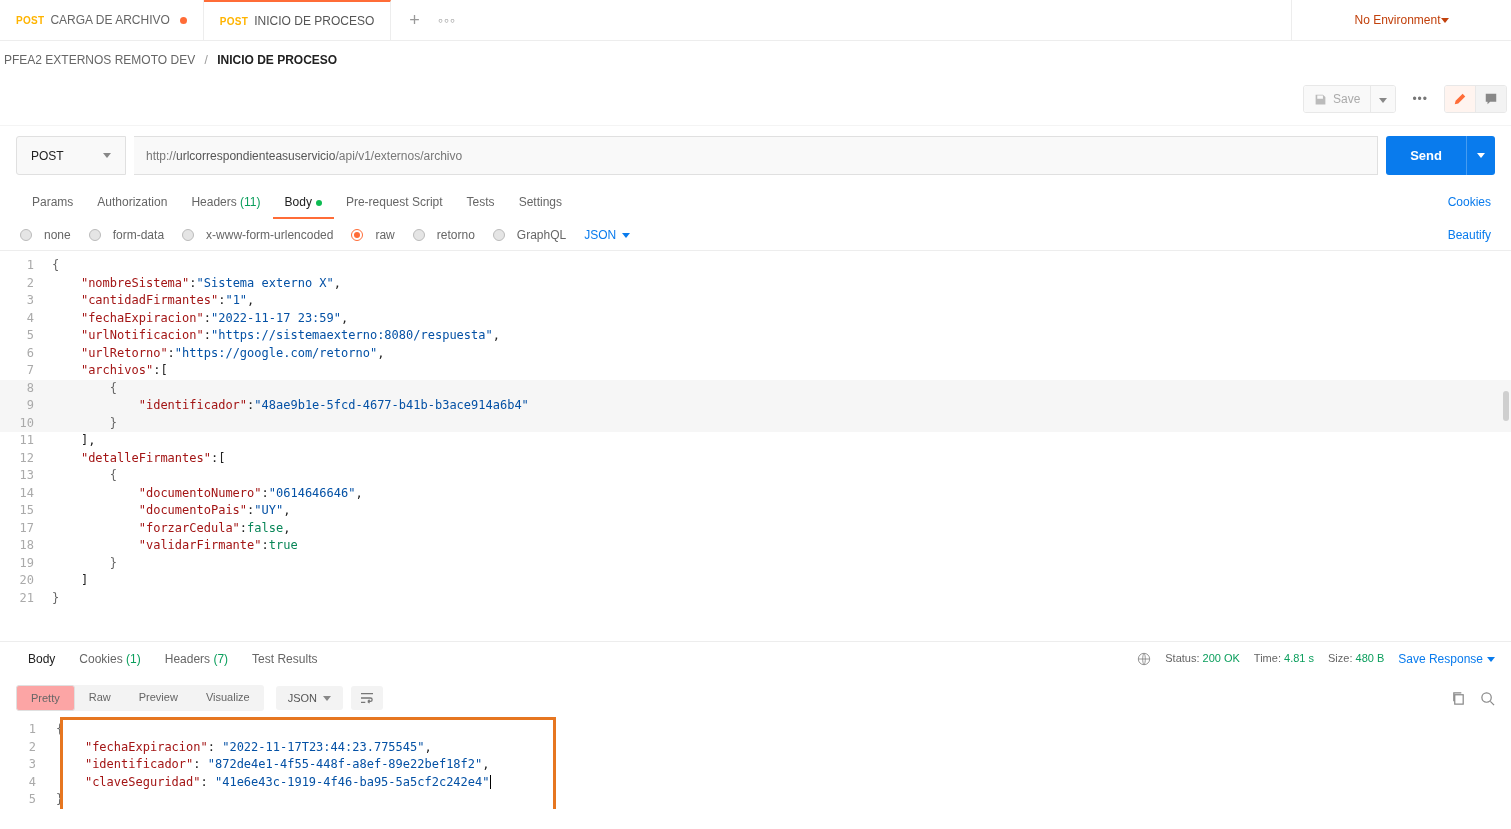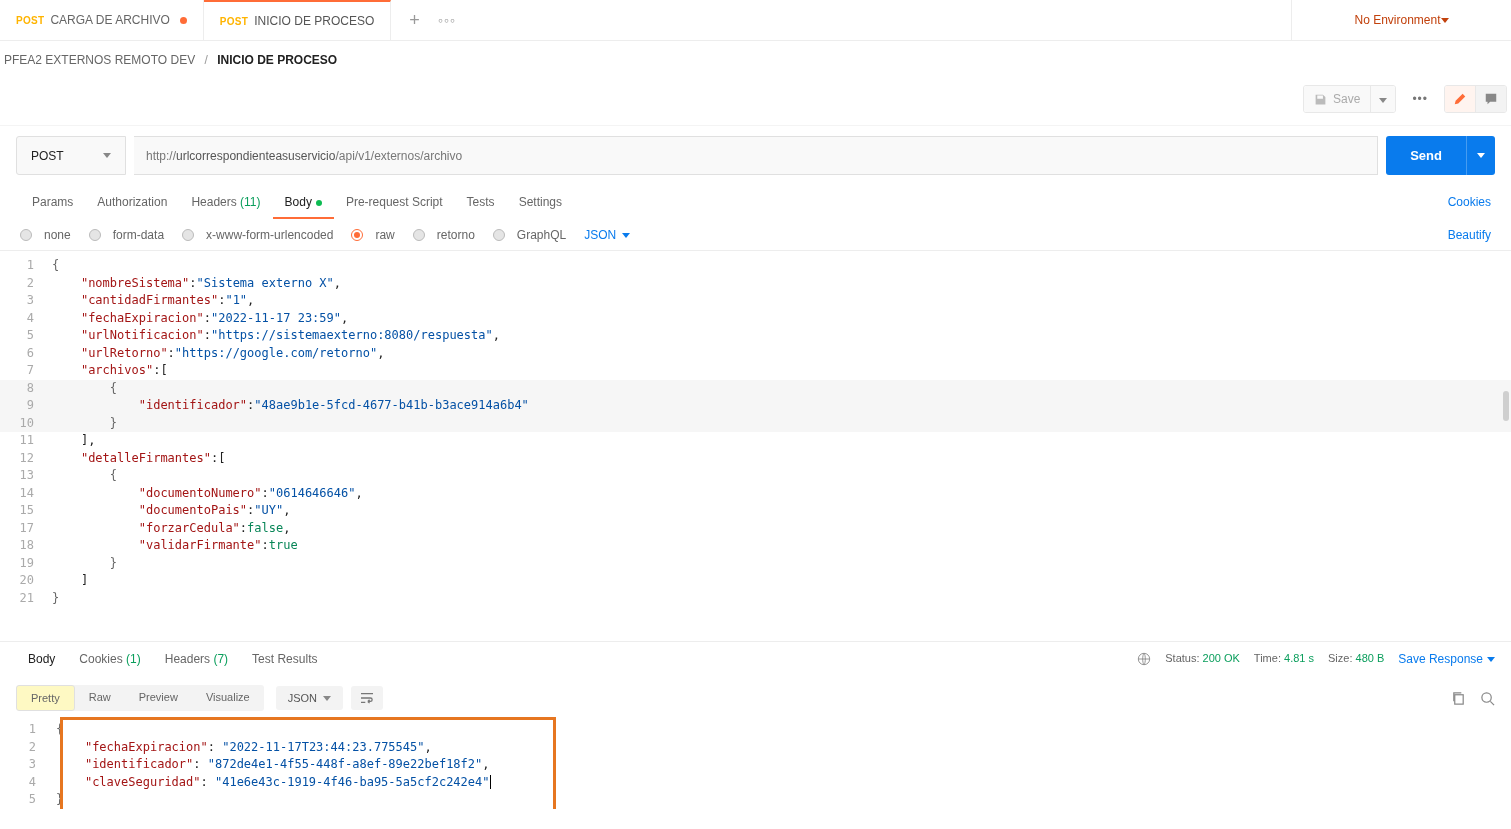--- a/index.html
+++ b/index.html
@@ -85,21 +85,21 @@
 .resp-tab .count-green { color: #0a9e5c; }
 .resp-meta { margin-left: auto; display: flex; align-items: flex-start; gap: 14px; color: #666; font-size: 11px; }
 .resp-meta .grn { color: #0a9e5c; }
 .save-response-link { color: #097bed; cursor: pointer; display: flex; align-items: center; gap: 4px; font-size: 12px; }
 .globe-icon { color: #888; }
 
 
 .resp-toolbar { display: flex; align-items: center; padding: 8px 16px; gap: 4px; }
 .view-toggle { display: flex; background: #f3f3f3; border-radius: 3px; overflow: hidden; }
 .view-btn { padding: 6px 14px; font-size: 11px; color: #666; cursor: pointer; }
-.view-btn.active { background: #fef9c3; border: 1px solid #e0e0e0; border-radius: 3px; }
+.view-btn.active { background: #fca5a5; border: 1px solid #e0e0e0; border-radius: 3px; }
 .json-dd-resp { margin-left: 8px; background: #f3f3f3; padding: 6px 12px; font-size: 11px; color: #555; border-radius: 3px; cursor: pointer; display:flex; align-items:center; gap:6px; }
 .wrap-btn { margin-left: 4px; background: #f3f3f3; padding: 6px 9px; border-radius: 3px; cursor: pointer; color: #666; }
 .resp-toolbar-right { margin-left: auto; display: flex; gap: 14px; color: #888; }
 
 
 .resp-editor { font-family: Consolas, Monaco, monospace; font-size: 12px; position: relative; padding-top: 2px; }
 .highlight-box { position: absolute; border: 3px solid #e67620; left: 60px; top: -2px; width: 496px; height: 104px; pointer-events: none; }
 .resp-line { display: flex; line-height: 17.5px; }
 .resp-gutter { width: 56px; text-align: right; padding-right: 20px; color: #aaa; user-select: none; }
 .cursor-bar { display: inline-block; width: 1px; height: 14px; background: #000; vertical-align: middle; }

